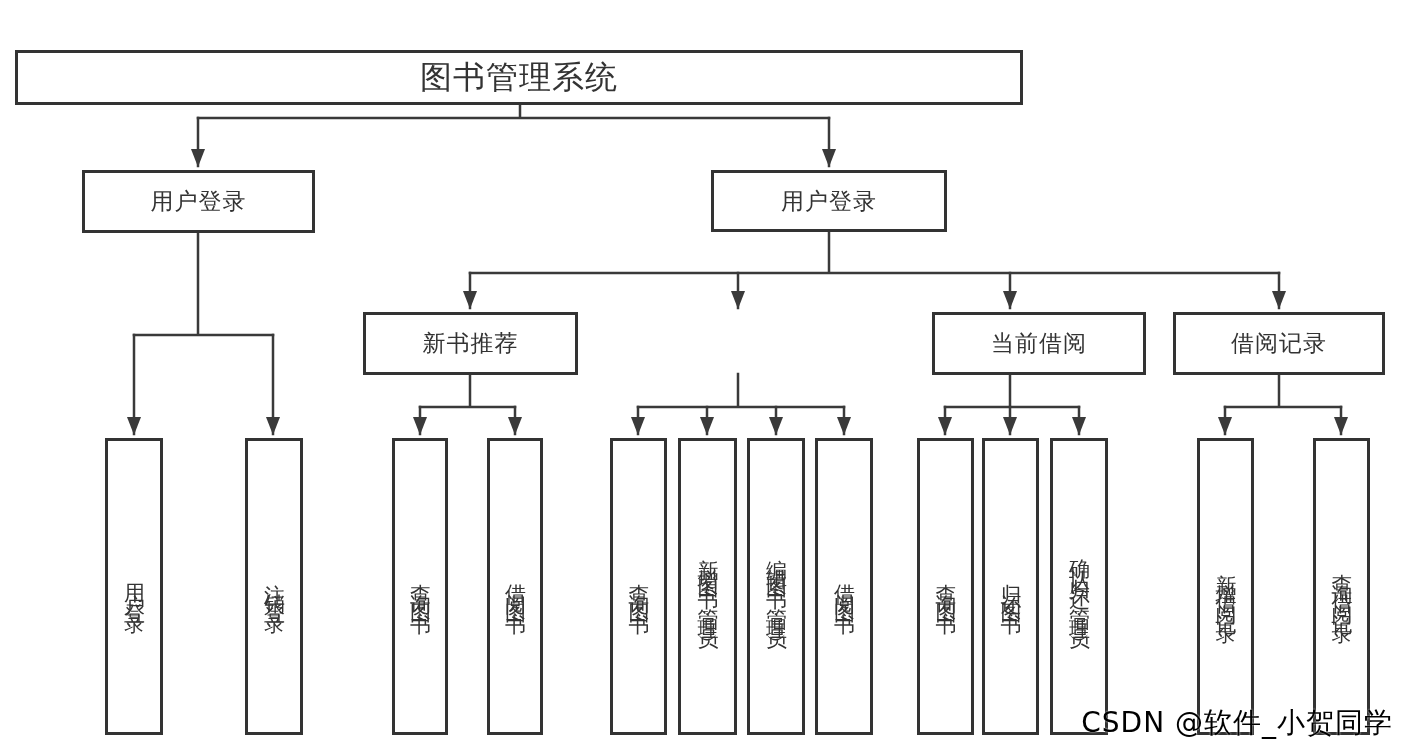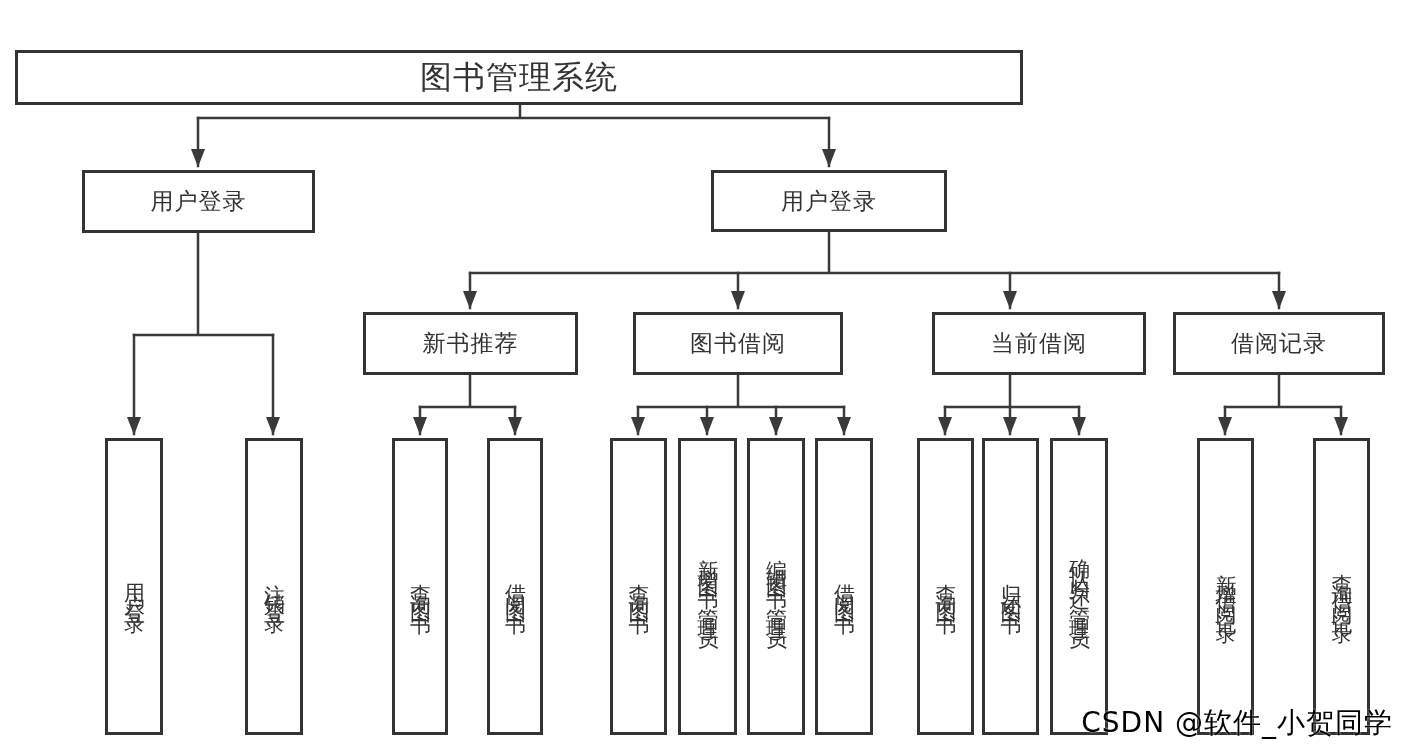--- a/index.html
+++ b/index.html
@@ -106,21 +106,20 @@
       <path d="M1341,407 V434" marker-end="url(#arr)"></path>
     </g>
   </svg>
 
   <div class="node h-node root-node" style="left:15px; top:14px; width:1008px; height:55px;">图书管理系统</div>
 
   <div class="node h-node" style="left:82px; top:170px; width:233px; height:63px;">用户登录</div>
   <div class="node h-node" style="left:711px; top:170px; width:236px; height:62px;">用户登录</div>
 
   <div class="node h-node" style="left:363px; top:312px; width:215px; height:63px;">新书推荐</div>
-  <div class="node h-node" style="left:633px; top:312px; width:210px; height:63px;">图书借阅</div>
   <div class="node h-node" style="left:932px; top:312px; width:214px; height:63px;">当前借阅</div>
   <div class="node h-node" style="left:1173px; top:312px; width:212px; height:63px;text-align:center;">借阅记录</div>
 
   <div class="node v-node" style="left:105px; top:438px; width:58px; height:297px;">用户登录</div>
   <div class="node v-node" style="left:245px; top:438px; width:58px; height:297px;">注销登录</div>
 
   <div class="node v-node" style="left:392px; top:438px; width:56px; height:297px;">查询图书</div>
   <div class="node v-node" style="left:487px; top:438px; width:56px; height:297px;">借阅图书</div>
 
   <div class="node v-node" style="left:610px; top:438px; width:57px; height:297px;">查询图书</div>

